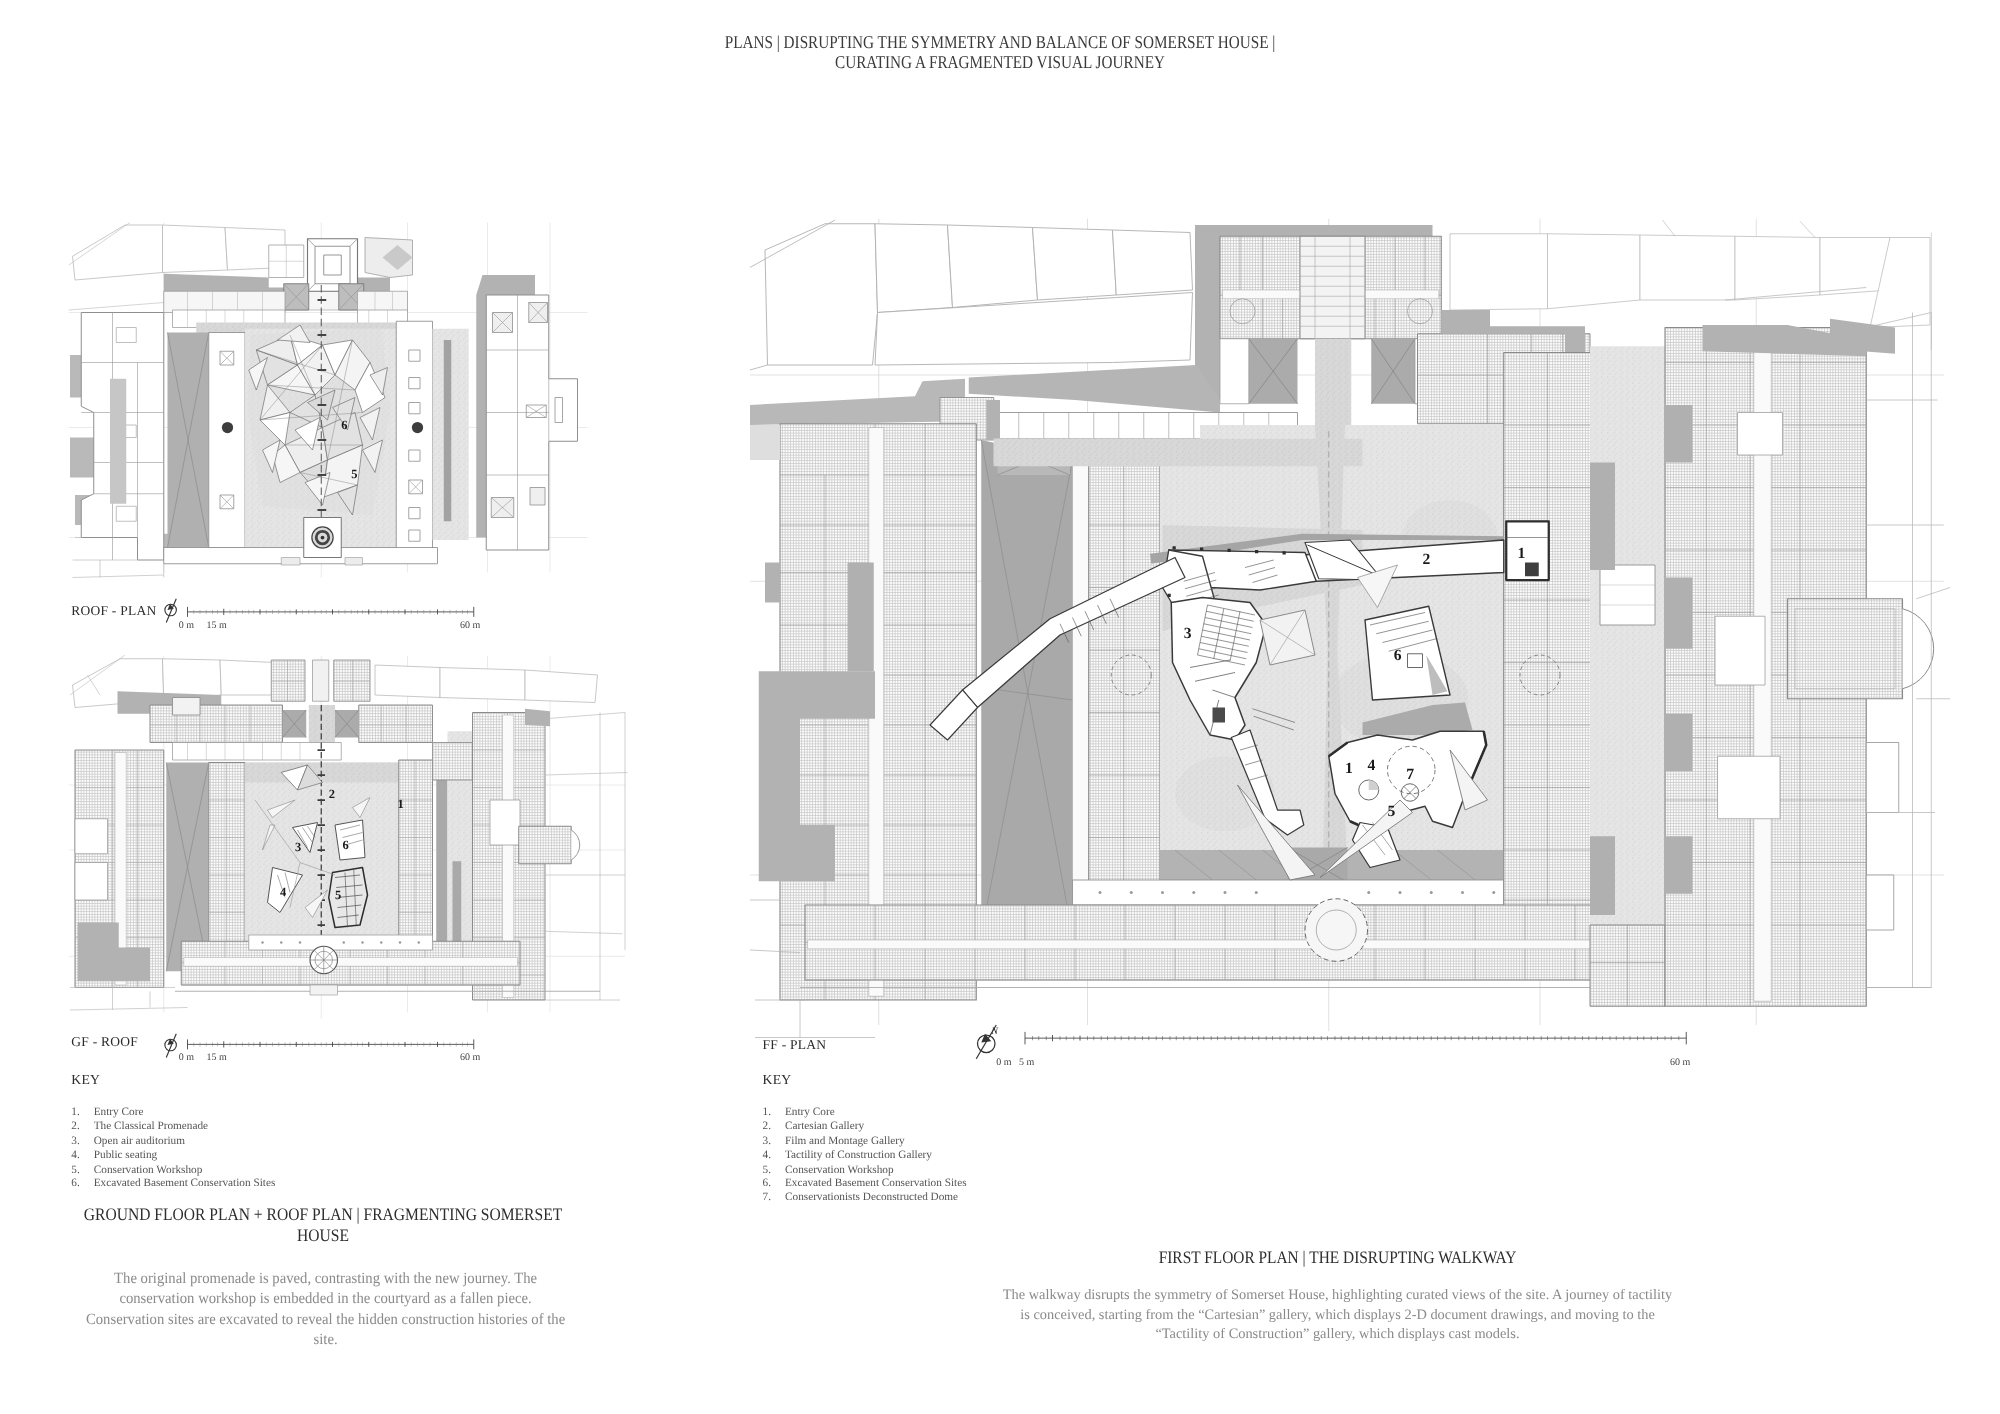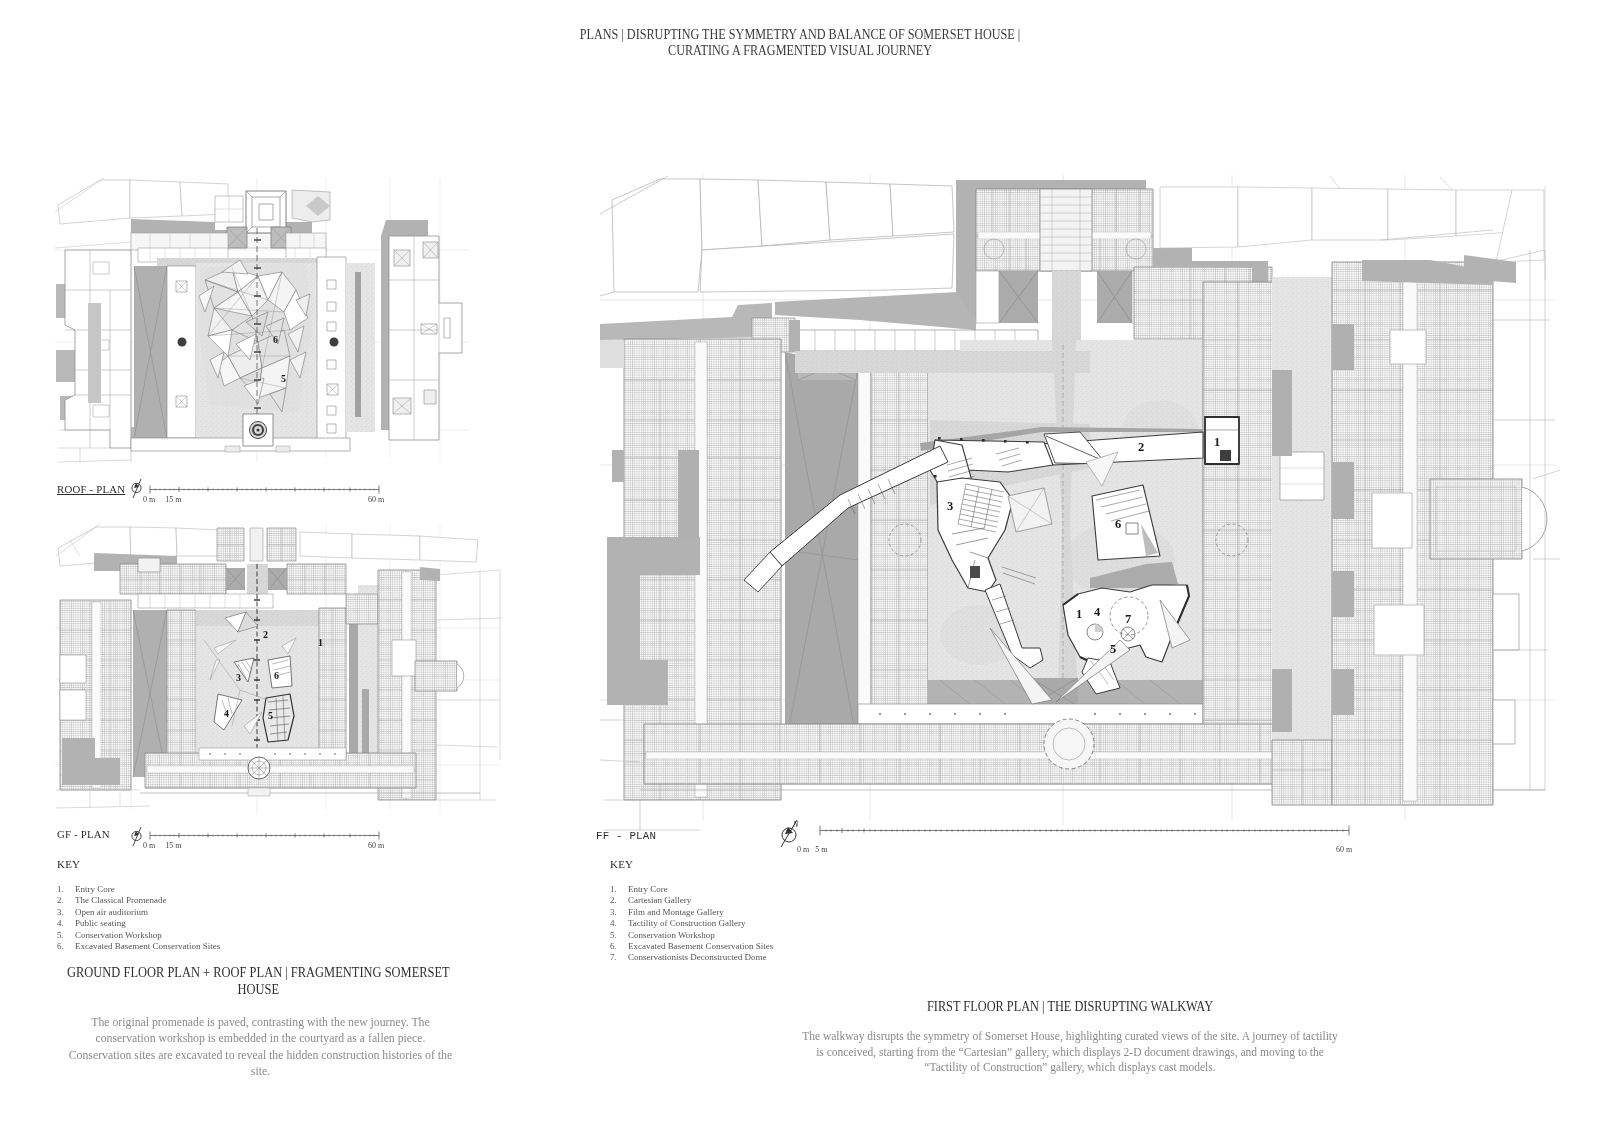--- a/index.html
+++ b/index.html
@@ -689,40 +689,40 @@
 
 <g id="ffscale" stroke="#444" stroke-width="0.7" fill="none">
   <path d="M820,830.5 H1349"></path>
   <path d="M820,825.5 V835.5 M1349,825.5 V835.5 M842,828 V833 M864,828.5 V832.5"></path>
   <g stroke-width="0.4">
     <path d="M826,828.8 V832.2 M831,828.8 V832.2 M837,828.8 V832.2 M848,828.8 V832.2 M853,828.8 V832.2 M859,828.8 V832.2 M870,828.8 V832.2 M875,828.8 V832.2 M881,828.8 V832.2 M886,828.8 V832.2 M892,828.8 V832.2 M897,828.8 V832.2 M903,828.8 V832.2 M908,828.8 V832.2 M914,828.8 V832.2 M919,828.8 V832.2 M925,828.8 V832.2 M930,828.8 V832.2 M936,828.8 V832.2 M941,828.8 V832.2 M947,828.8 V832.2 M952,828.8 V832.2 M958,828.8 V832.2 M963,828.8 V832.2 M969,828.8 V832.2 M974,828.8 V832.2 M980,828.8 V832.2 M985,828.8 V832.2 M991,828.8 V832.2 M996,828.8 V832.2 M1002,828.8 V832.2 M1007,828.8 V832.2 M1013,828.8 V832.2 M1018,828.8 V832.2 M1024,828.8 V832.2 M1029,828.8 V832.2 M1035,828.8 V832.2 M1040,828.8 V832.2 M1046,828.8 V832.2 M1051,828.8 V832.2 M1057,828.8 V832.2 M1062,828.8 V832.2 M1068,828.8 V832.2 M1073,828.8 V832.2 M1079,828.8 V832.2 M1084,828.8 V832.2 M1090,828.8 V832.2 M1095,828.8 V832.2 M1101,828.8 V832.2 M1106,828.8 V832.2 M1112,828.8 V832.2 M1117,828.8 V832.2 M1123,828.8 V832.2 M1128,828.8 V832.2 M1134,828.8 V832.2 M1139,828.8 V832.2 M1145,828.8 V832.2 M1150,828.8 V832.2 M1156,828.8 V832.2 M1161,828.8 V832.2 M1167,828.8 V832.2 M1172,828.8 V832.2 M1178,828.8 V832.2 M1183,828.8 V832.2 M1189,828.8 V832.2 M1194,828.8 V832.2 M1200,828.8 V832.2 M1205,828.8 V832.2 M1211,828.8 V832.2 M1216,828.8 V832.2 M1222,828.8 V832.2 M1227,828.8 V832.2 M1233,828.8 V832.2 M1238,828.8 V832.2 M1244,828.8 V832.2 M1249,828.8 V832.2 M1255,828.8 V832.2 M1260,828.8 V832.2 M1266,828.8 V832.2 M1271,828.8 V832.2 M1277,828.8 V832.2 M1282,828.8 V832.2 M1288,828.8 V832.2 M1293,828.8 V832.2 M1299,828.8 V832.2 M1304,828.8 V832.2 M1310,828.8 V832.2 M1315,828.8 V832.2 M1321,828.8 V832.2 M1326,828.8 V832.2 M1332,828.8 V832.2 M1337,828.8 V832.2 M1343,828.8 V832.2"></path>
   </g>
 </g>
 </svg>
 
-<div class="abs" style="left:57px;top:483px;font-size:10.8px;letter-spacing:.2px;text-decoration:underline;">ROOF - PLAN</div>
+<div class="abs" style="left:57px;top:483px;font-size:10.8px;letter-spacing:.2px;">ROOF - PLAN</div>
 
 <div class="abs" style="left:143px;top:495px;font-size:8px;color:#444;">0 m&nbsp;&nbsp;&nbsp;&nbsp;&nbsp;15 m</div>
 <div class="abs" style="left:368px;top:495px;font-size:8px;color:#444;">60 m</div>
 
-<div class="abs" style="left:57px;top:828px;font-size:10.8px;letter-spacing:.2px;">GF - PLAN</div>
+<div class="abs" style="left:57px;top:828px;font-size:10.8px;letter-spacing:.2px;">GF - ROOF</div>
 <div class="abs" style="left:143px;top:841px;font-size:8px;color:#444;">0 m&nbsp;&nbsp;&nbsp;&nbsp;&nbsp;15 m</div>
 <div class="abs" style="left:368px;top:841px;font-size:8px;color:#444;">60 m</div>
 
 <div class="abs" style="left:57px;top:858px;font-size:11px;letter-spacing:.2px;">KEY</div>
 <div class="abs" style="left:57px;top:884px;font-size:9px;color:#555;line-height:11.4px;">
 1.<br>2.<br>3.<br>4.<br>5.<br>6.</div>
 <div class="abs" style="left:75px;top:884px;font-size:9px;color:#555;line-height:11.4px;">
 Entry Core<br>The Classical Promenade<br>Open air auditorium<br>Public seating<br>Conservation Workshop<br>Excavated Basement Conservation Sites</div>
 
 <div class="abs" style="left:34px;top:964px;width:440px;text-align:center;font-size:14px;line-height:17px;color:#2e2e2e;transform:scaleX(.89);transform-origin:260px 0;">GROUND FLOOR PLAN + ROOF PLAN | FRAGMENTING SOMERSET HOUSE</div>
 
 <div class="abs" style="left:38px;top:1014px;width:445px;text-align:center;font-size:12.5px;line-height:16.4px;color:#8a8a8a;transform:scaleX(.94);transform-origin:222px 0;">The original promenade is paved, contrasting with the new journey. The<br>conservation workshop is embedded in the courtyard as a fallen piece.<br>Conservation sites are excavated to reveal the hidden construction histories of the<br>site.</div>
 
-<div class="abs" style="left:596px;top:830px;font-size:10.8px;letter-spacing:.2px;font-family:Liberation Mono, monospace;">FF - PLAN</div>
+<div class="abs" style="left:610px;top:830px;font-size:10.8px;letter-spacing:.2px;">FF - PLAN</div>
 <div class="abs" style="left:797px;top:845px;font-size:8px;color:#444;">0 m&nbsp;&nbsp;&nbsp;5 m</div>
 <div class="abs" style="left:1336px;top:845px;font-size:8px;color:#444;">60 m</div>
 
 <div class="abs" style="left:610px;top:858px;font-size:11px;letter-spacing:.2px;">KEY</div>
 <div class="abs" style="left:610px;top:884px;font-size:9px;color:#555;line-height:11.4px;">
 1.<br>2.<br>3.<br>4.<br>5.<br>6.<br>7.</div>
 <div class="abs" style="left:628px;top:884px;font-size:9px;color:#555;line-height:11.4px;">
 Entry Core<br>Cartesian Gallery<br>Film and Montage Gallery<br>Tactility of Construction Gallery<br>Conservation Workshop<br>Excavated Basement Conservation Sites<br>Conservationists Deconstructed Dome</div>
 
 <div class="abs" style="left:770px;top:998px;width:600px;text-align:center;font-size:14px;line-height:17px;color:#2e2e2e;transform:scaleX(.88);transform-origin:300px 0;">FIRST FLOOR PLAN | THE DISRUPTING WALKWAY</div>

